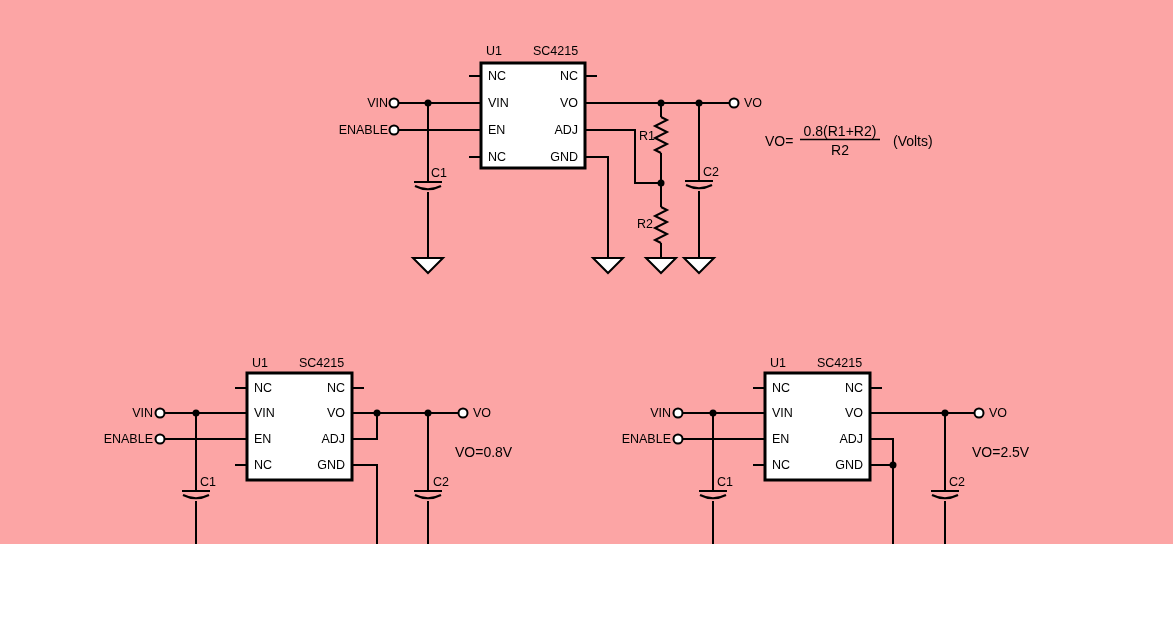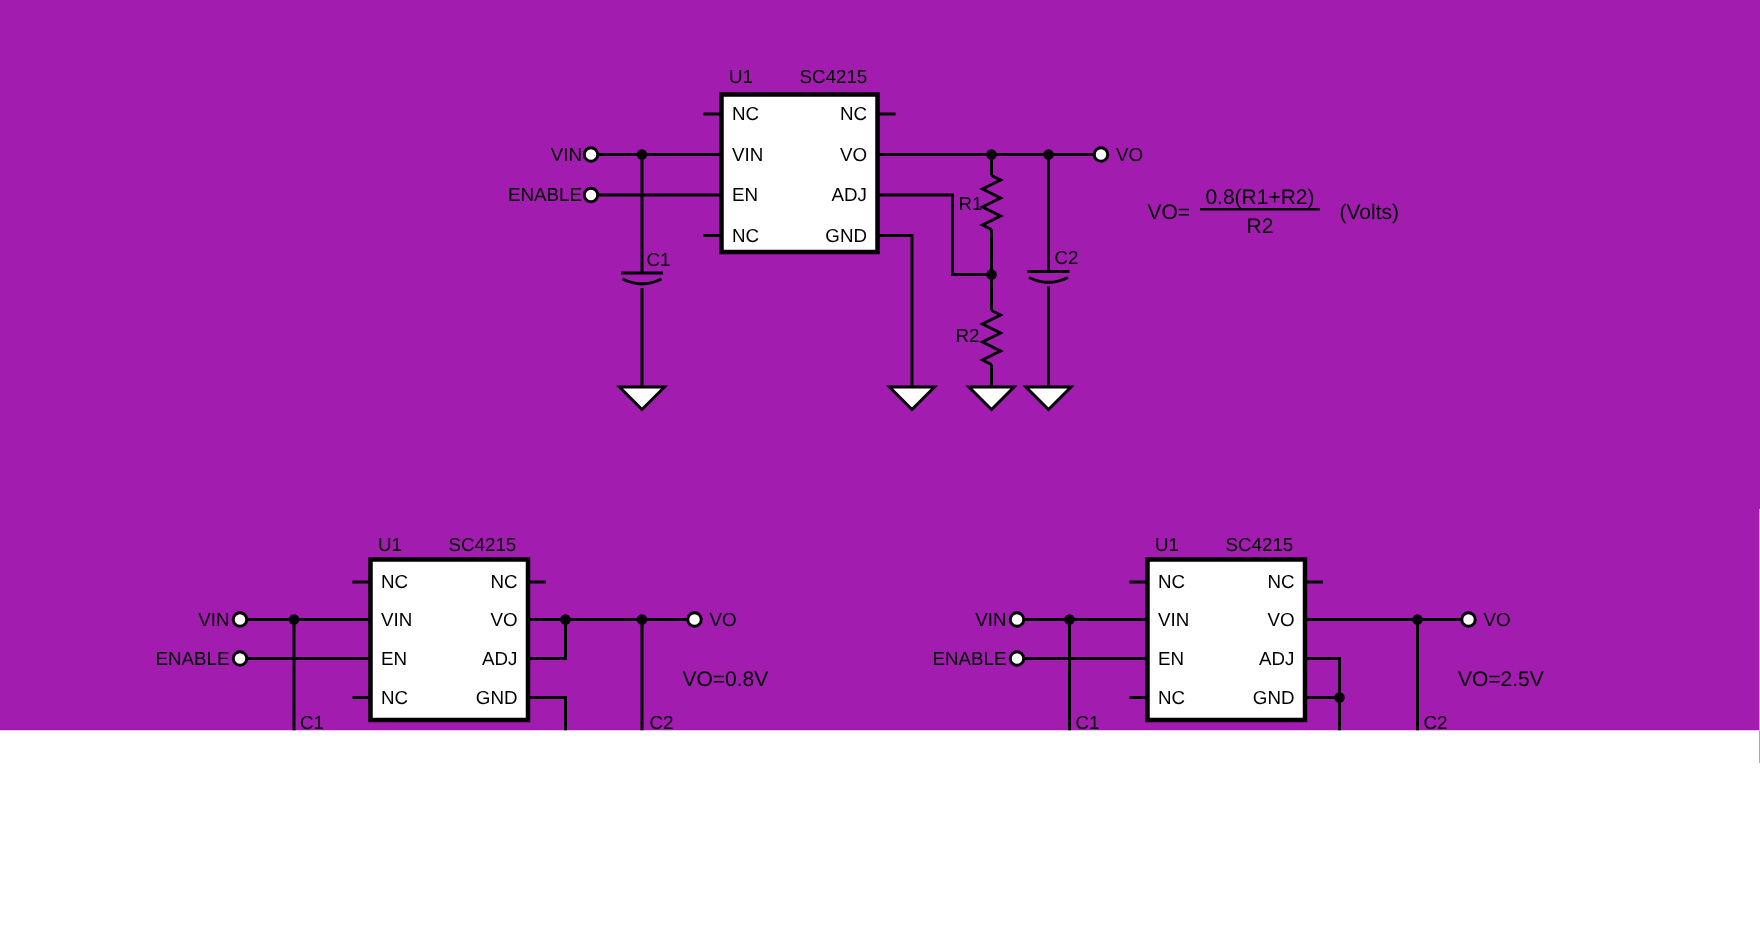--- a/index.html
+++ b/index.html
@@ -1,16 +1,16 @@
 <!DOCTYPE html>
 <html><head>
 <meta charset="utf-8">
 <style>
   html,body{margin:0;padding:0;background:#ffffff;}
-  .stage{position:relative;width:1173px;height:487px;background:#a21caf;overflow:hidden;
+  .stage{position:relative;width:1173px;height:544px;background:#fca5a5;overflow:hidden;
          font-family:"Liberation Sans",sans-serif;}
   svg{display:block;}
   .wire{stroke:#000;stroke-width:2;fill:none;}
   .icbox{stroke:#000;stroke-width:3;fill:#fff;}
   .sym{stroke:#000;stroke-width:2;fill:none;}
   .gndsym{stroke:#000;stroke-width:2;fill:#fff;stroke-linejoin:miter;}
   .term{stroke:#000;stroke-width:2;fill:#fff;}
   .dot{fill:#000;stroke:none;}
   .lbl{font-family:"Liberation Sans",sans-serif;font-size:12.5px;fill:#000;}
   .big{font-family:"Liberation Sans",sans-serif;font-size:14px;fill:#000;}

